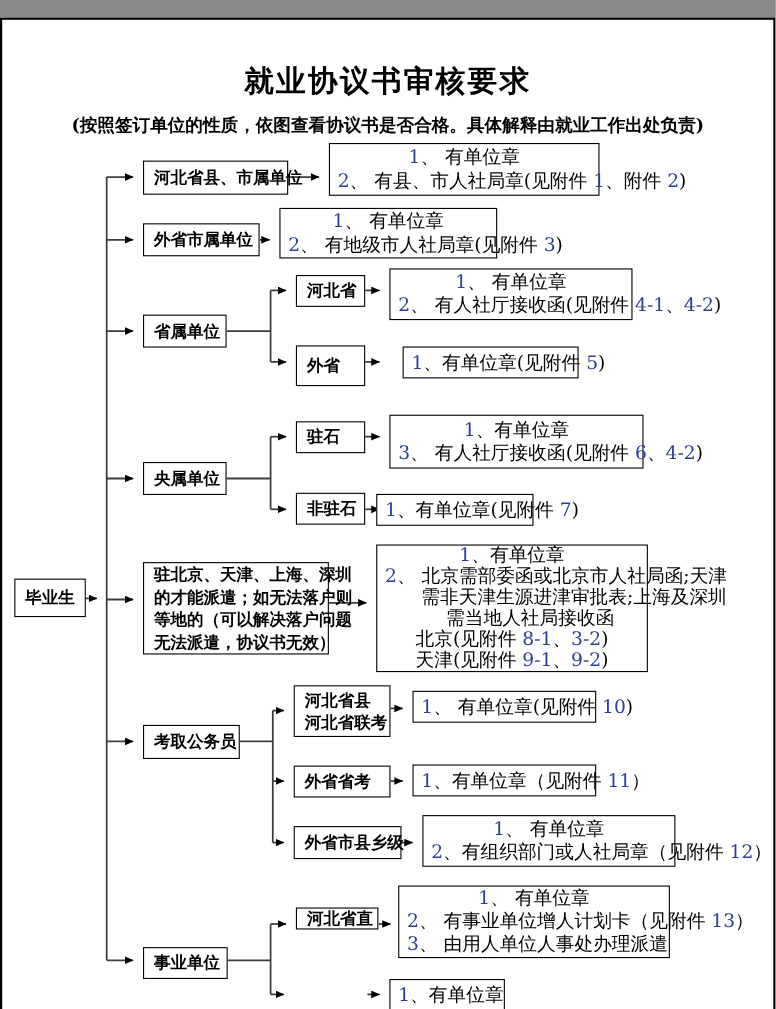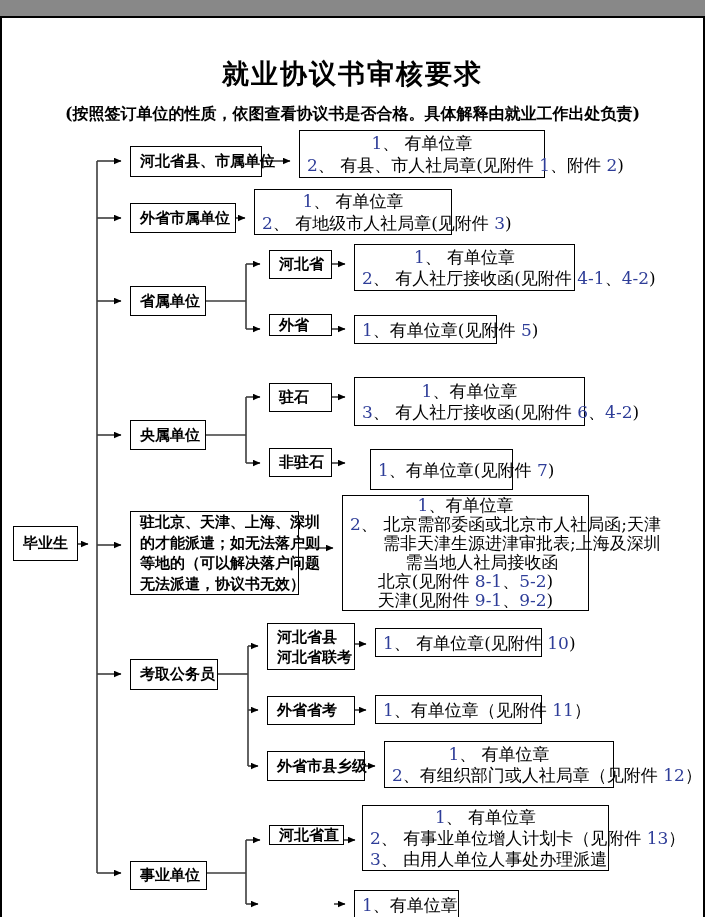--- a/index.html
+++ b/index.html
@@ -125,56 +125,56 @@
   <div class="box node" style="left:128px;top:268px;width:76px;height:30px">
     <div class="bline">省属单位</div>
   </div>
   <div class="box node" style="left:267px;top:232px;width:63px;height:29px">
     <div class="bline">河北省</div>
   </div>
   <div class="box req" style="left:352px;top:226px;width:221px;height:47px">
     <div class="rline lh21"><span class="num">1</span>、 有单位章</div>
     <div class="rline lh21"><span class="num">2</span>、 有人社厅接收函(见附件 <span class="num">4-1</span>、<span class="num">4-2</span>)</div>
   </div>
-  <div class="box node" style="left:267px;top:296px;width:63px;height:22px">
+  <div class="box node" style="left:267px;top:296px;width:63px;height:37px">
     <div class="bline">外省</div>
   </div>
-  <div class="box req" style="left:352px;top:297px;width:143px;height:29px">
+  <div class="box req" style="left:364px;top:297px;width:160px;height:29px">
     <div class="rline"><span class="num">1</span>、有单位章(见附件 <span class="num">5</span>)</div>
   </div>
 
   <div class="box node" style="left:128px;top:402px;width:76px;height:30px">
     <div class="bline">央属单位</div>
   </div>
   <div class="box node" style="left:267px;top:365px;width:63px;height:29px">
     <div class="bline">驻石</div>
   </div>
   <div class="box req" style="left:352px;top:359px;width:231px;height:49px">
     <div class="rline lh21"><span class="num">1</span>、有单位章</div>
     <div class="rline lh21"><span class="num">3</span>、 有人社厅接收函(见附件 <span class="num">6</span>、<span class="num">4-2</span>)</div>
   </div>
   <div class="box node" style="left:267px;top:430px;width:63px;height:29px">
     <div class="bline">非驻石</div>
   </div>
-  <div class="box req" style="left:368px;top:431px;width:143px;height:41px">
+  <div class="box req" style="left:340px;top:431px;width:143px;height:29px">
     <div class="rline"><span class="num">1</span>、有单位章(见附件 <span class="num">7</span>)</div>
   </div>
 
   <div class="box node" style="left:128px;top:493px;width:169px;height:84px;line-height:20.5px">
     <div class="bline">驻北京、天津、上海、深圳</div>
     <div class="bline">的才能派遣；如无法落户则</div>
     <div class="bline">等地的（可以解决落户问题</div>
     <div class="bline">无法派遣，协议书无效）</div>
   </div>
   <div class="box req" style="left:340px;top:477px;width:247px;height:116px">
     <div class="rline lh19"><span class="num">1</span>、有单位章</div>
     <div class="rline lh19"><span class="num">2</span>、 北京需部委函或北京市人社局函;天津</div>
     <div class="rline lh19 hang">需非天津生源进津审批表;上海及深圳</div>
     <div class="rline lh19 hang">需当地人社局接收函</div>
-    <div class="rline lh19">北京(见附件 <span class="num">8-1</span>、<span class="num">5-2</span>)</div>
+    <div class="rline lh19">北京(见附件 <span class="num">8-1</span>、<span class="num">3-2</span>)</div>
     <div class="rline lh19">天津(见附件 <span class="num">9-1</span>、<span class="num">9-2</span>)</div>
   </div>
 
   <div class="box node" style="left:128px;top:641px;width:88px;height:31px">
     <div class="bline">考取公务员</div>
   </div>
   <div class="box node" style="left:265px;top:605px;width:88px;height:47px;line-height:20px">
     <div class="bline">河北省县</div>
     <div class="bline">河北省联考</div>
   </div>

